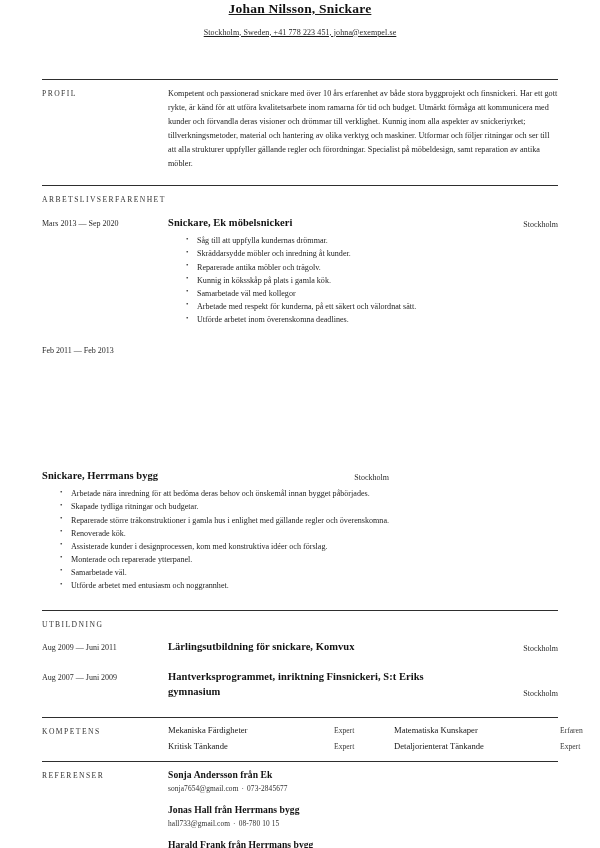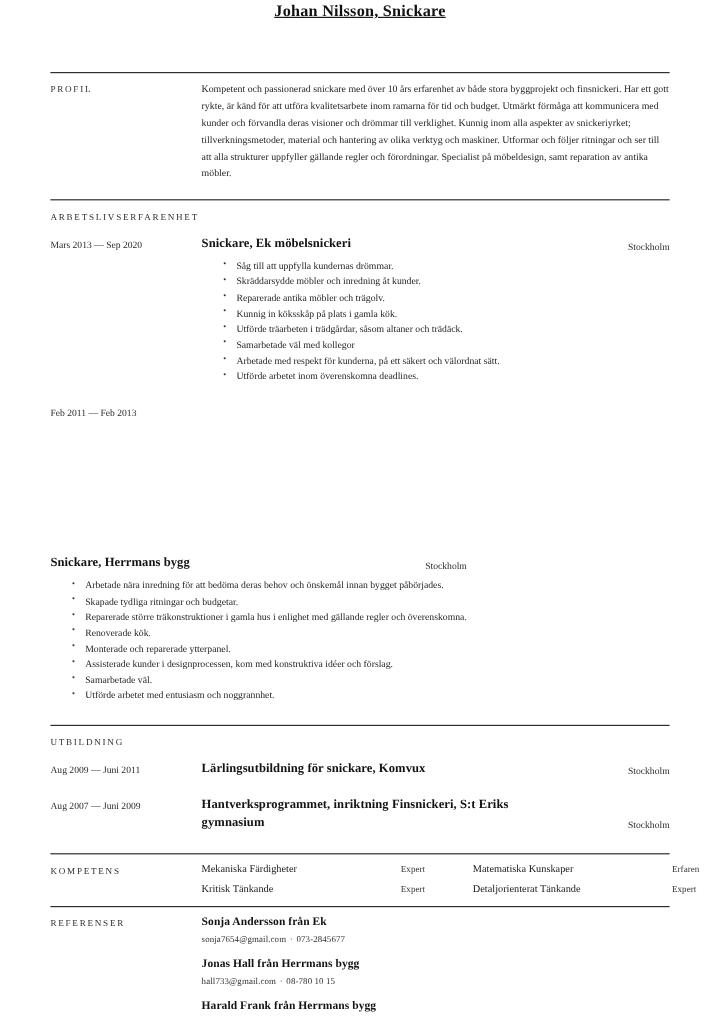--- a/index.html
+++ b/index.html
@@ -186,20 +186,21 @@
   .section-gap-sm { height: 10px; }
   .section-gap-md { height: 14px; }
 </style>
 </head>
 <body>
 
 <div class="page">
 
   <div class="header">
     <div class="full-name">Johan Nilsson, Snickare</div>
+    <div class="contact-line">Stockholm, Sweden, +41 778 223 451, johna@exempel.se</div>
   </div>
 
   <div class="section-gap-md"></div>
 
   <div class="section first">
     <div class="section-row">
       <div class="section-label">PROFIL</div>
       <div class="section-body">
         <div class="profile-text">Kompetent och passionerad snickare med över 10 års erfarenhet av både stora byggprojekt och finsnickeri. Har ett gott rykte, är känd för att utföra kvalitetsarbete  inom ramarna för tid och budget. Utmärkt förmåga att kommunicera med kunder och förvandla deras visioner och drömmar till verklighet. Kunnig inom alla aspekter av snickeriyrket; tillverkningsmetoder, material och hantering av olika verktyg och maskiner. Utformar och följer ritningar och ser till att alla strukturer uppfyller gällande regler och förordningar. Specialist på möbeldesign, samt reparation av antika möbler.</div>
       </div>
@@ -221,42 +222,41 @@
       <div class="entry-main">
         <div class="entry-headline">
           <div class="entry-title">Snickare, Ek möbelsnickeri</div>
           <div class="entry-location">Stockholm</div>
         </div>
         <ul class="bullets">
           <li>Såg till att uppfylla kundernas drömmar.</li>
           <li>Skräddarsydde möbler och inredning åt kunder.</li>
           <li>Reparerade antika möbler och trägolv.</li>
           <li>Kunnig in köksskåp på plats i gamla kök.</li>
-          <li>Utförde träarbeten i trädgårdar, såsom altaner och trädäck.</li>
           <li>Samarbetade väl med kollegor</li>
           <li>Arbetade med respekt för kunderna, på ett säkert och välordnat sätt.</li>
           <li>Utförde arbetet inom överenskomna deadlines.</li>
         </ul>
       </div>
     </div>
 
     <div class="exp-block entry">
       <div class="entry-date">Feb 2011 — Feb 2013</div>
       <div class="entry-main">
         <div class="entry-headline">
           <div class="entry-title">Snickare, Herrmans bygg</div>
           <div class="entry-location">Stockholm</div>
         </div>
         <ul class="bullets">
           <li>Arbetade nära inredning för att bedöma deras behov och önskemål innan bygget påbörjades.</li>
           <li>Skapade tydliga ritningar och budgetar.</li>
           <li>Reparerade större träkonstruktioner i gamla hus i enlighet med gällande regler och överenskomna.</li>
           <li>Renoverade kök.</li>
+          <li>Assisterade kunder i designprocessen, kom med konstruktiva idéer och förslag.</li>
           <li>Monterade och reparerade ytterpanel.</li>
-          <li>Assisterade kunder i designprocessen, kom med konstruktiva idéer och förslag.</li>
           <li>Samarbetade väl.</li>
           <li>Utförde arbetet med entusiasm och noggrannhet.</li>
         </ul>
       </div>
     </div>
   </div>
 
   <div class="section-gap-md"></div>
 
   <div class="section">

